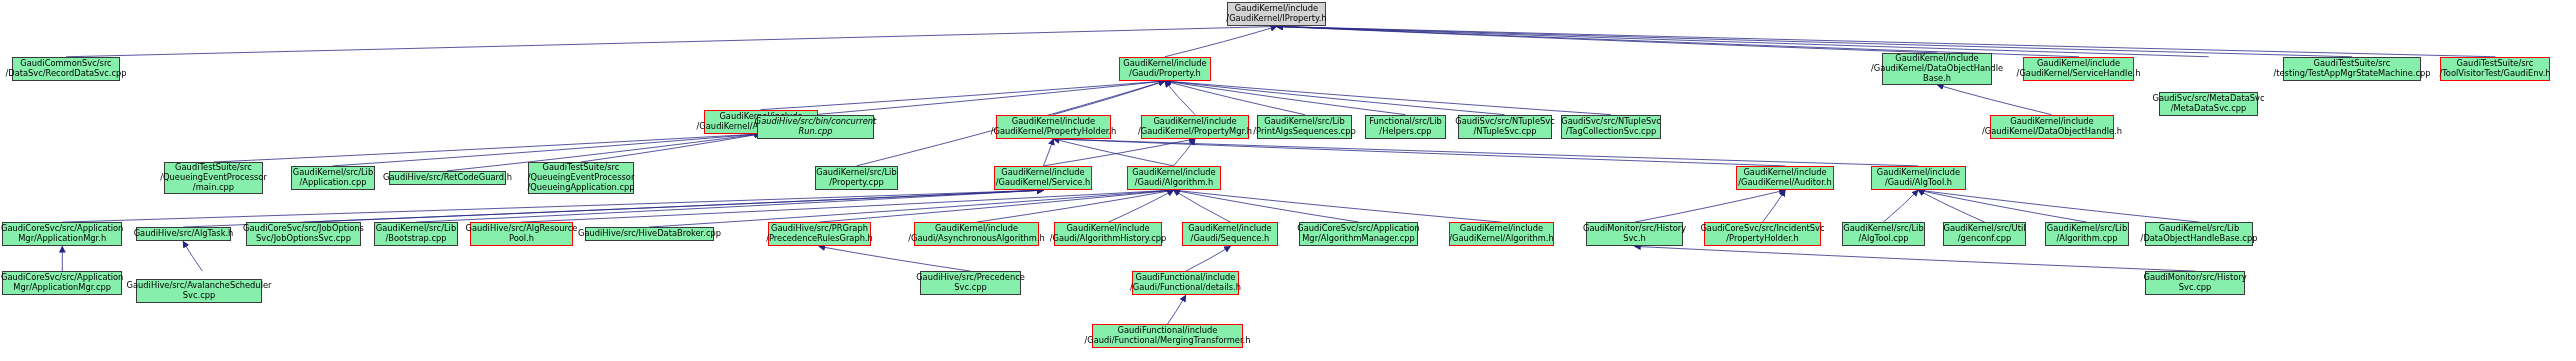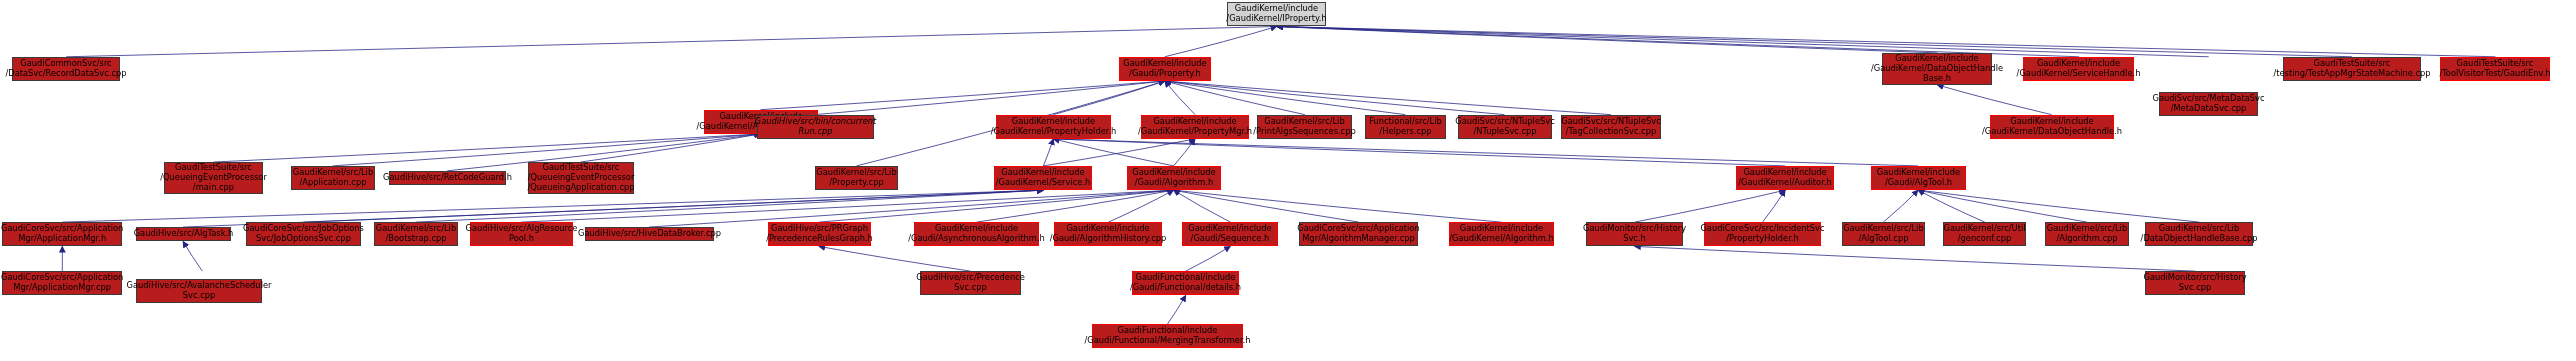--- a/index.html
+++ b/index.html
@@ -1,19 +1,19 @@
 <!DOCTYPE html>
 <html style="font-size:8.8px"><head>
 <meta charset="utf-8">
 <style>
   html,body{margin:0;padding:0;background:#ffffff;}
   body{font-family:"DejaVu Sans","Liberation Sans",sans-serif;}
   #canvas{position:relative;width:2576px;height:361px;background:#ffffff;overflow:hidden;}
   #edges{position:absolute;left:0;top:0;width:2576px;height:361px;pointer-events:none;}
-  .node{position:absolute;box-sizing:border-box;background:#b91c1c;border:0.6px solid #000000;
+  .node{position:absolute;box-sizing:border-box;background:#86efac;border:0.6px solid #000000;
         display:flex;align-items:center;justify-content:center;text-align:center;
         font-size:8.3px;line-height:1.18;color:#000000;padding:1.1px 2.8px;white-space:pre-line;}
   .node.hl{border:1.1px solid #ff0000;}
   .node.root{background:#d3d3d3;border:0.6px solid #404040;}
   .node.plain{border:0.6px solid #3a3a3a;}
 </style>
 </head>
 <body>
 
 <div id="canvas">

